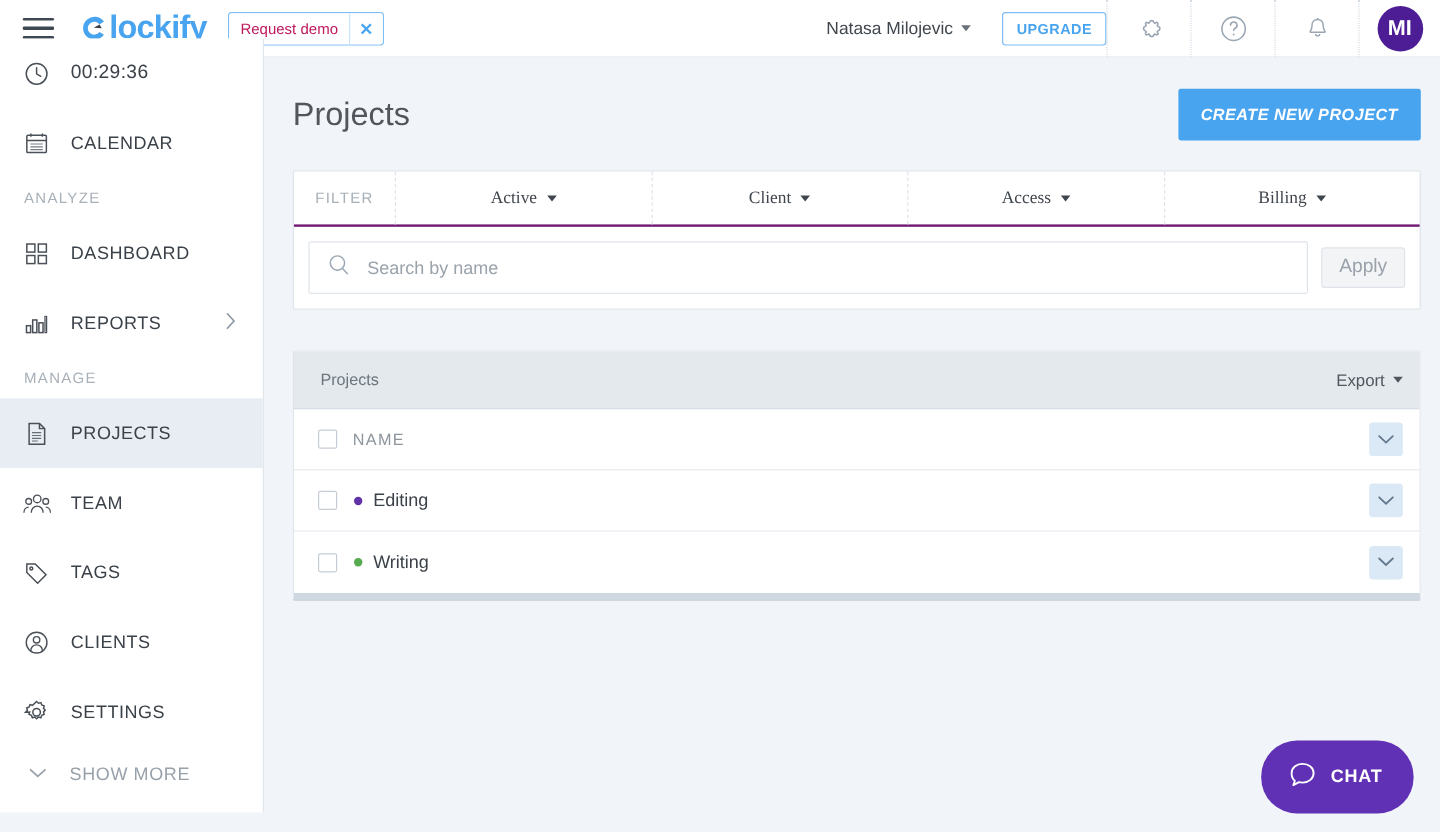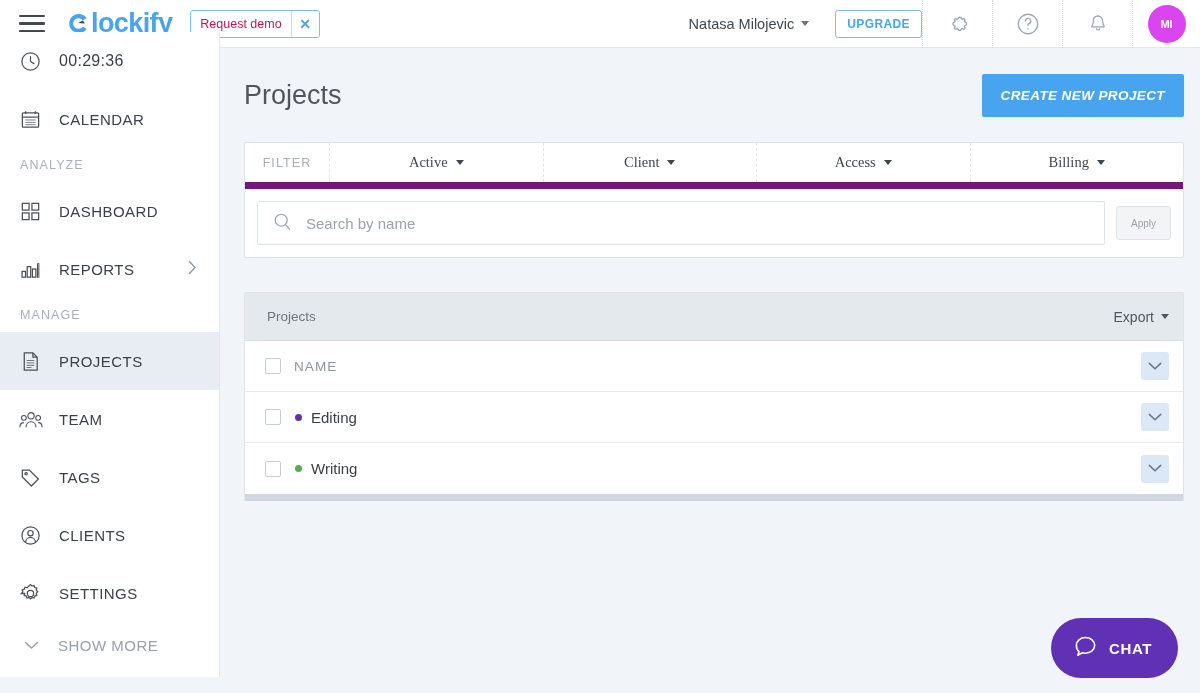--- a/index.html
+++ b/index.html
@@ -63,21 +63,21 @@
     font-size: 12px; font-weight: bold; letter-spacing: .4px;
     padding: 6px 11px; cursor: pointer;
   }
   .icon-cell {
     width: 70px; height: 48px; display: flex; align-items: center; justify-content: center;
     border-left: 1px dotted #d5dbe2; cursor: pointer;
   }
   .avatar-cell { width: 68px; height: 48px; display: flex; align-items: center; justify-content: center; border-left: 1px dotted #d5dbe2; }
   .avatar {
     width: 38px; height: 38px; border-radius: 50%;
-    background: #d946ef; color: #fff; font-size: 11px; font-weight: bold;
+    background: #4c1d95; color: #fff; font-size: 18px; font-weight: bold;
     display: flex; align-items: center; justify-content: center; cursor: pointer;
   }
 
   
   .sidebar {
     position: absolute; top: 32px; left: 0;
     width: 220px; height: 645px;
     background: #ffffff;
     border-right: 1px solid #e1e6eb;
     overflow: hidden;
@@ -111,21 +111,21 @@
     margin-left: auto;
     background: #49a4f0; color: #fff;
     font-size: 13.5px; font-weight: bold; letter-spacing: .4px;
     padding: 14px 19px; border: none; border-radius: 2px; cursor: pointer; font-style: italic;
   }
 
   .card {
     margin: 0 16px 0 24px;
     background: #fff; border: 1px solid #dfe4ea; border-radius: 2px;
   }
-  .filter-row { display: flex; height: 46px; border-bottom: 7px solid #701a75; }
+  .filter-row { display: flex; height: 46px; border-bottom: 2px solid #701a75; }
   .filter-label {
     width: 85px; display: flex; align-items: center; justify-content: center;
     font-size: 12.5px; color: #a7afb7; letter-spacing: 1.1px;
     border-right: 1px dashed #dfe4ea;
   }
   .filter-cell {
     flex: 1; display: flex; align-items: center; justify-content: center;
     font-size: 14.5px; color: #40464d; cursor: pointer;
     border-right: 1px dashed #dfe4ea;
     font-family: Liberation Serif, serif;
@@ -139,21 +139,21 @@
     height: 44px; border: 1px solid #dfe4ea; border-radius: 2px; padding: 0 14px;
   }
   .search-input {
     flex: 1; border: none; outline: none; font-size: 15px; color: #40464d;
     font-family: "Liberation Sans", sans-serif; margin-left: 13px; background: transparent;
   }
   .search-input::placeholder { color: #9aa2ab; }
   .apply-btn {
     margin-left: 11px; height: 34px; padding: 0 14px;
     background: #f2f4f6; border: 1px solid #dfe4ea; border-radius: 3px;
-    font-size: 10px; color: #9aa2ab; cursor: pointer;
+    font-size: 16px; color: #9aa2ab; cursor: pointer;
     font-family: "Liberation Sans", sans-serif;
   }
 
   .table-card {
     margin: 34px 16px 0 24px;
     background: #fff; border: 1px solid #dfe4ea; border-bottom: 7px solid #cfd8e1;
     border-radius: 2px;
   }
   .table-top {
     display: flex; align-items: center; height: 48px;

